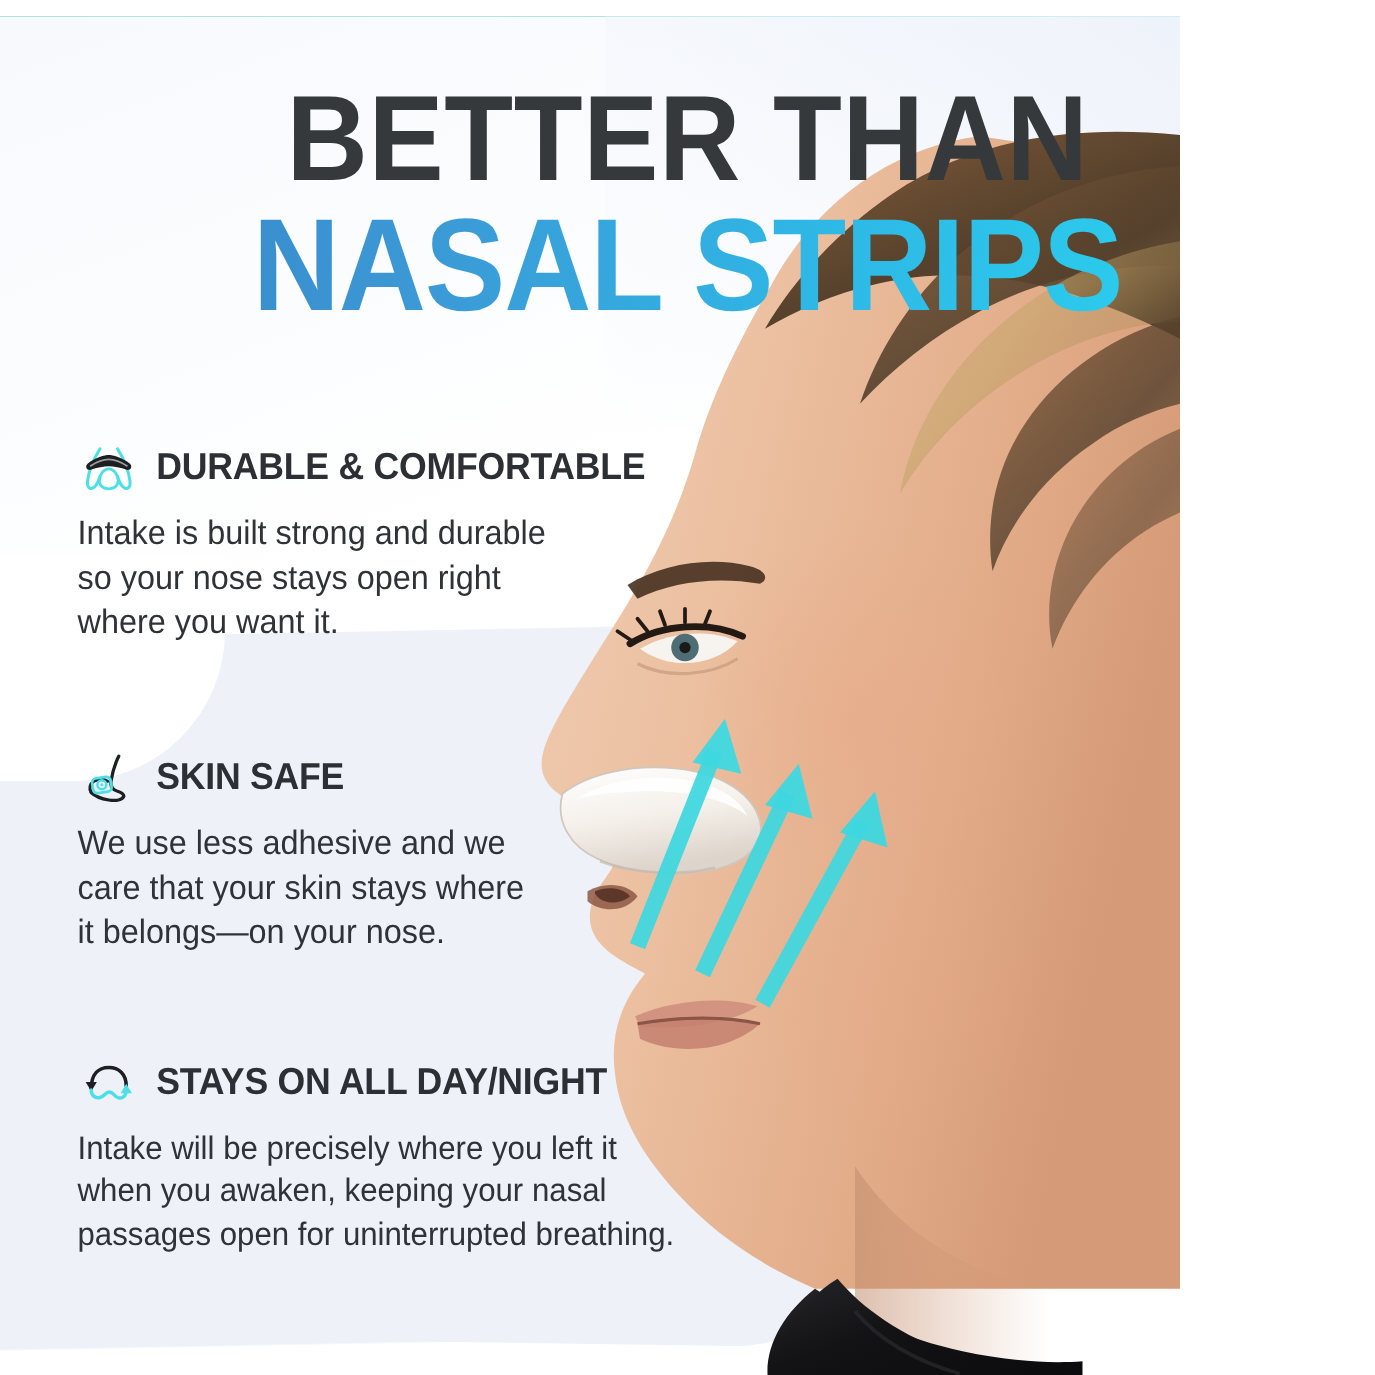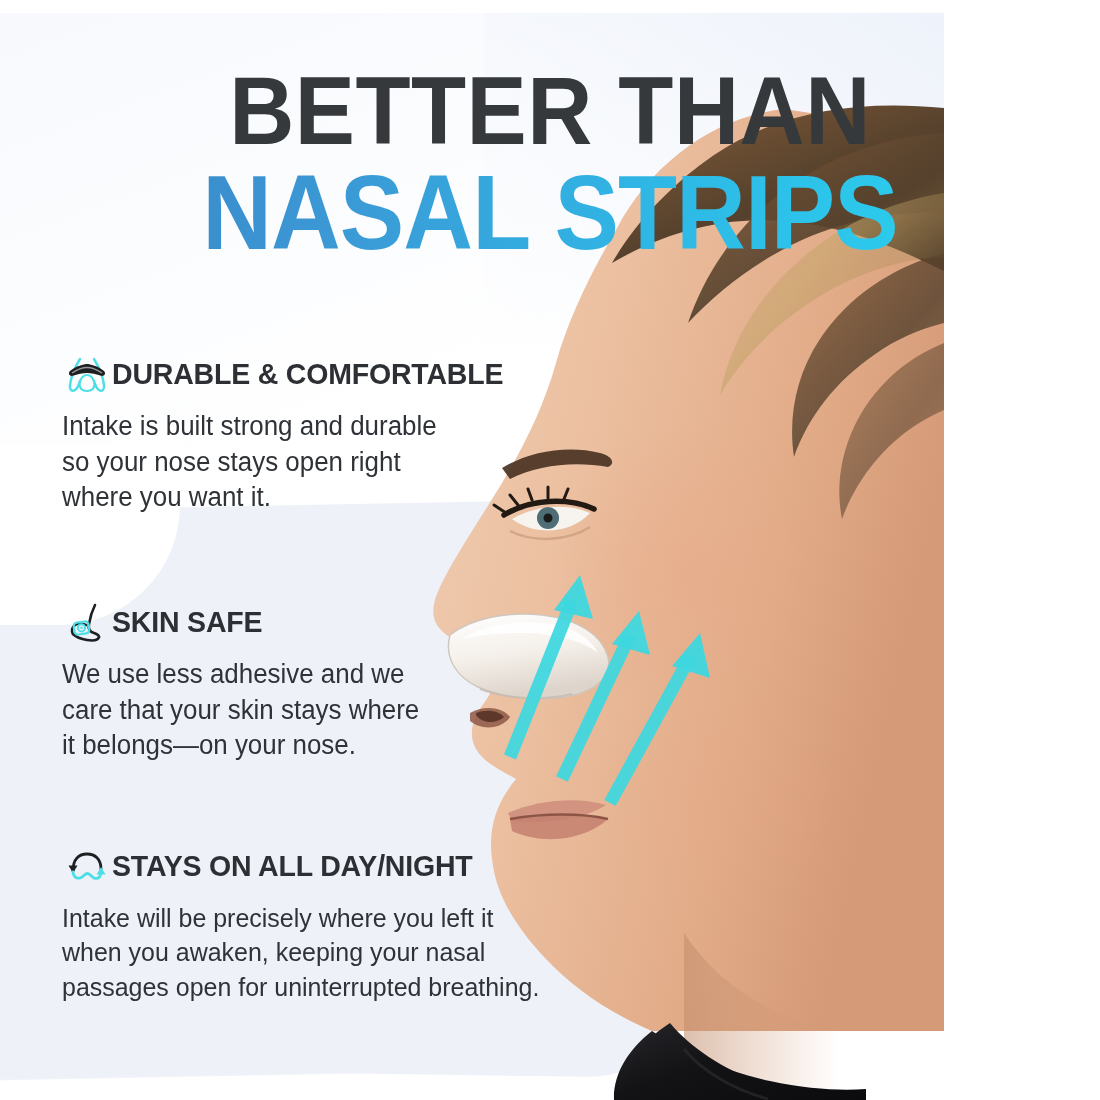--- a/index.html
+++ b/index.html
@@ -114,21 +114,21 @@
   .photo svg { display: block; width: 100%; height: 100%; }
 
   
   .feature {
     position: absolute;
     z-index: 7;
   }
   .feature-head {
     display: flex;
     align-items: center;
-    gap: 0;
+    gap: 13px;
     margin-bottom: 14px;
   }
   .feature-icon {
     width: 50px;
     height: 42px;
     flex: 0 0 50px;
     display: block;
   }
   .feature-icon svg { display: block; width: 100%; height: 100%; }
   .feature-title {

